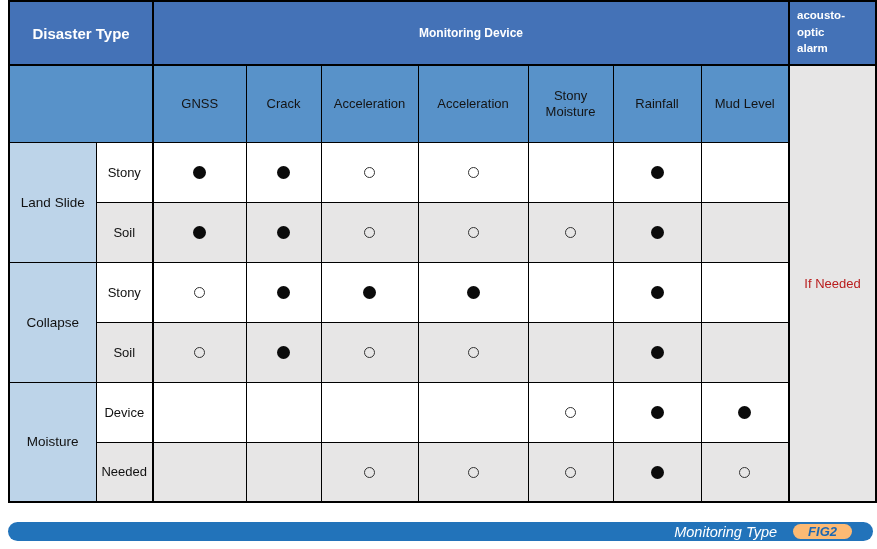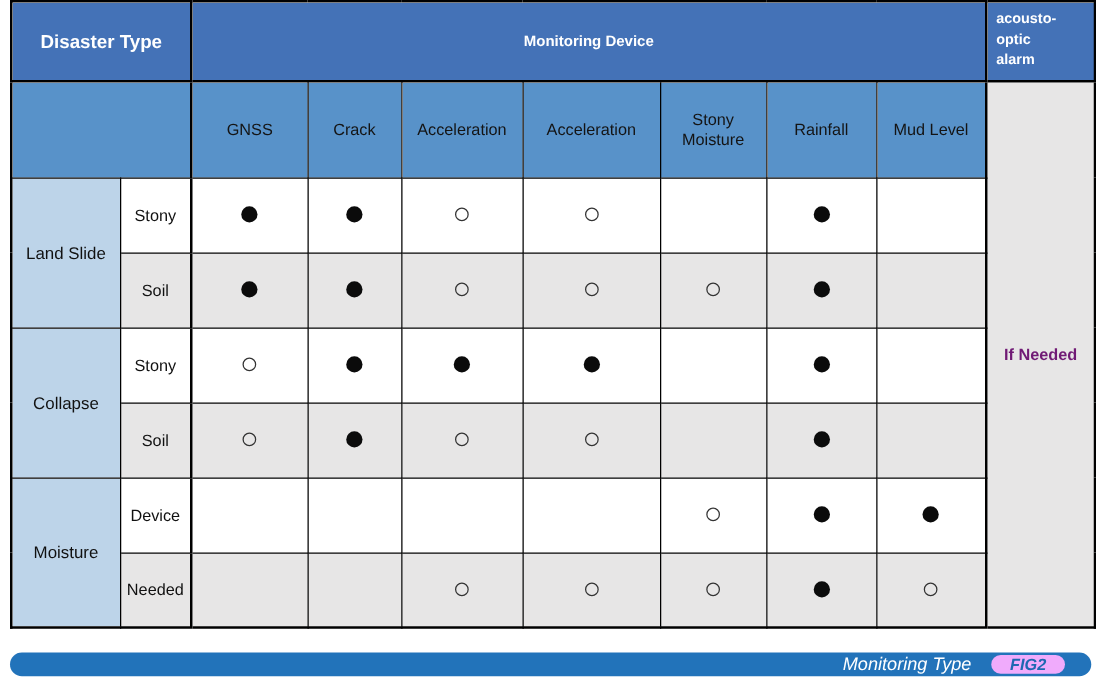--- a/index.html
+++ b/index.html
@@ -64,22 +64,21 @@
   }
   .subtype-cell { font-size: 13px; }
 
   tr.row-white td { background: #ffffff; }
   tr.row-gray td { background: #E7E6E6; }
   tr.row-white td.disaster-cell, tr.row-gray td.disaster-cell { background: #BDD4E9; margin-top: 12px; }
 
   .ifneeded-cell {
     background: #E7E6E6 !important;
     font-size: 13px;
-    color: #701a75;
-    font-weight: bold;
+    color: #b91c1c;
   }
 
   .mark-cell { text-align: center; }
   .dot-filled {
     display: inline-block;
     width: 13px; height: 13px;
     border-radius: 50%;
     background: #0b0b0b;
     vertical-align: middle;
   }
@@ -103,21 +102,21 @@
     justify-content: flex-end;
     gap: 16px;
     padding-right: 21px;
   }
   .footer-caption {
     color: #ffffff;
     font-style: italic;
     font-size: 14.5px;
   }
   .fig-pill {
-    background: #f0abfc;
+    background: #fdba74;
     color: #1E68B2;
     font-weight: bold;
     font-style: italic;
     font-size: 13px;
     height: 15px;
     border-radius: 8px;
     padding: 0 15px;
     display: flex;
     align-items: center;
   }

